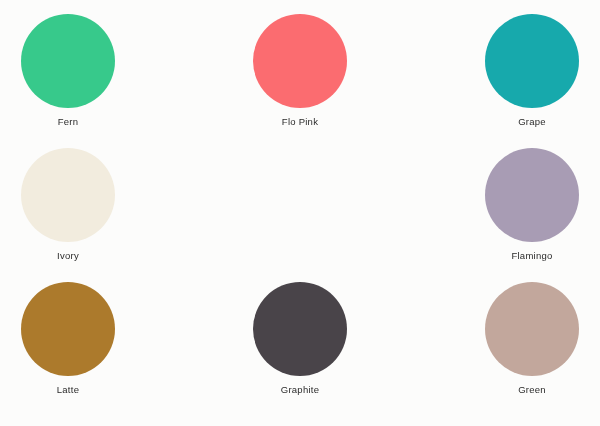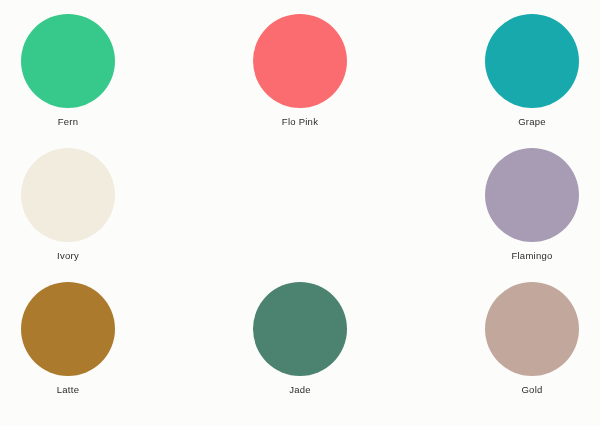--- a/index.html
+++ b/index.html
@@ -81,22 +81,22 @@
       <div class="swatch-label">Flamingo</div>
     </div>
   </div>
 
   <div class="swatch-row">
     <div class="swatch-cell">
       <div class="swatch-disc" style="background-color: rgb(172, 122, 44);"></div>
       <div class="swatch-label">Latte</div>
     </div>
     <div class="swatch-cell">
-      <div class="swatch-disc" style="background-color: rgb(76, 130, 112);"></div>
-      <div class="swatch-label">Jade</div>
+      <div class="swatch-disc" style="background-color: rgb(73, 68, 73);"></div>
+      <div class="swatch-label">Graphite</div>
     </div>
     <div class="swatch-cell">
       <div class="swatch-disc" style="background-color: rgb(194, 167, 156);"></div>
-      <div class="swatch-label">Gold</div>
+      <div class="swatch-label">Green</div>
     </div>
   </div>
 
 </div>
 
 </body></html>

